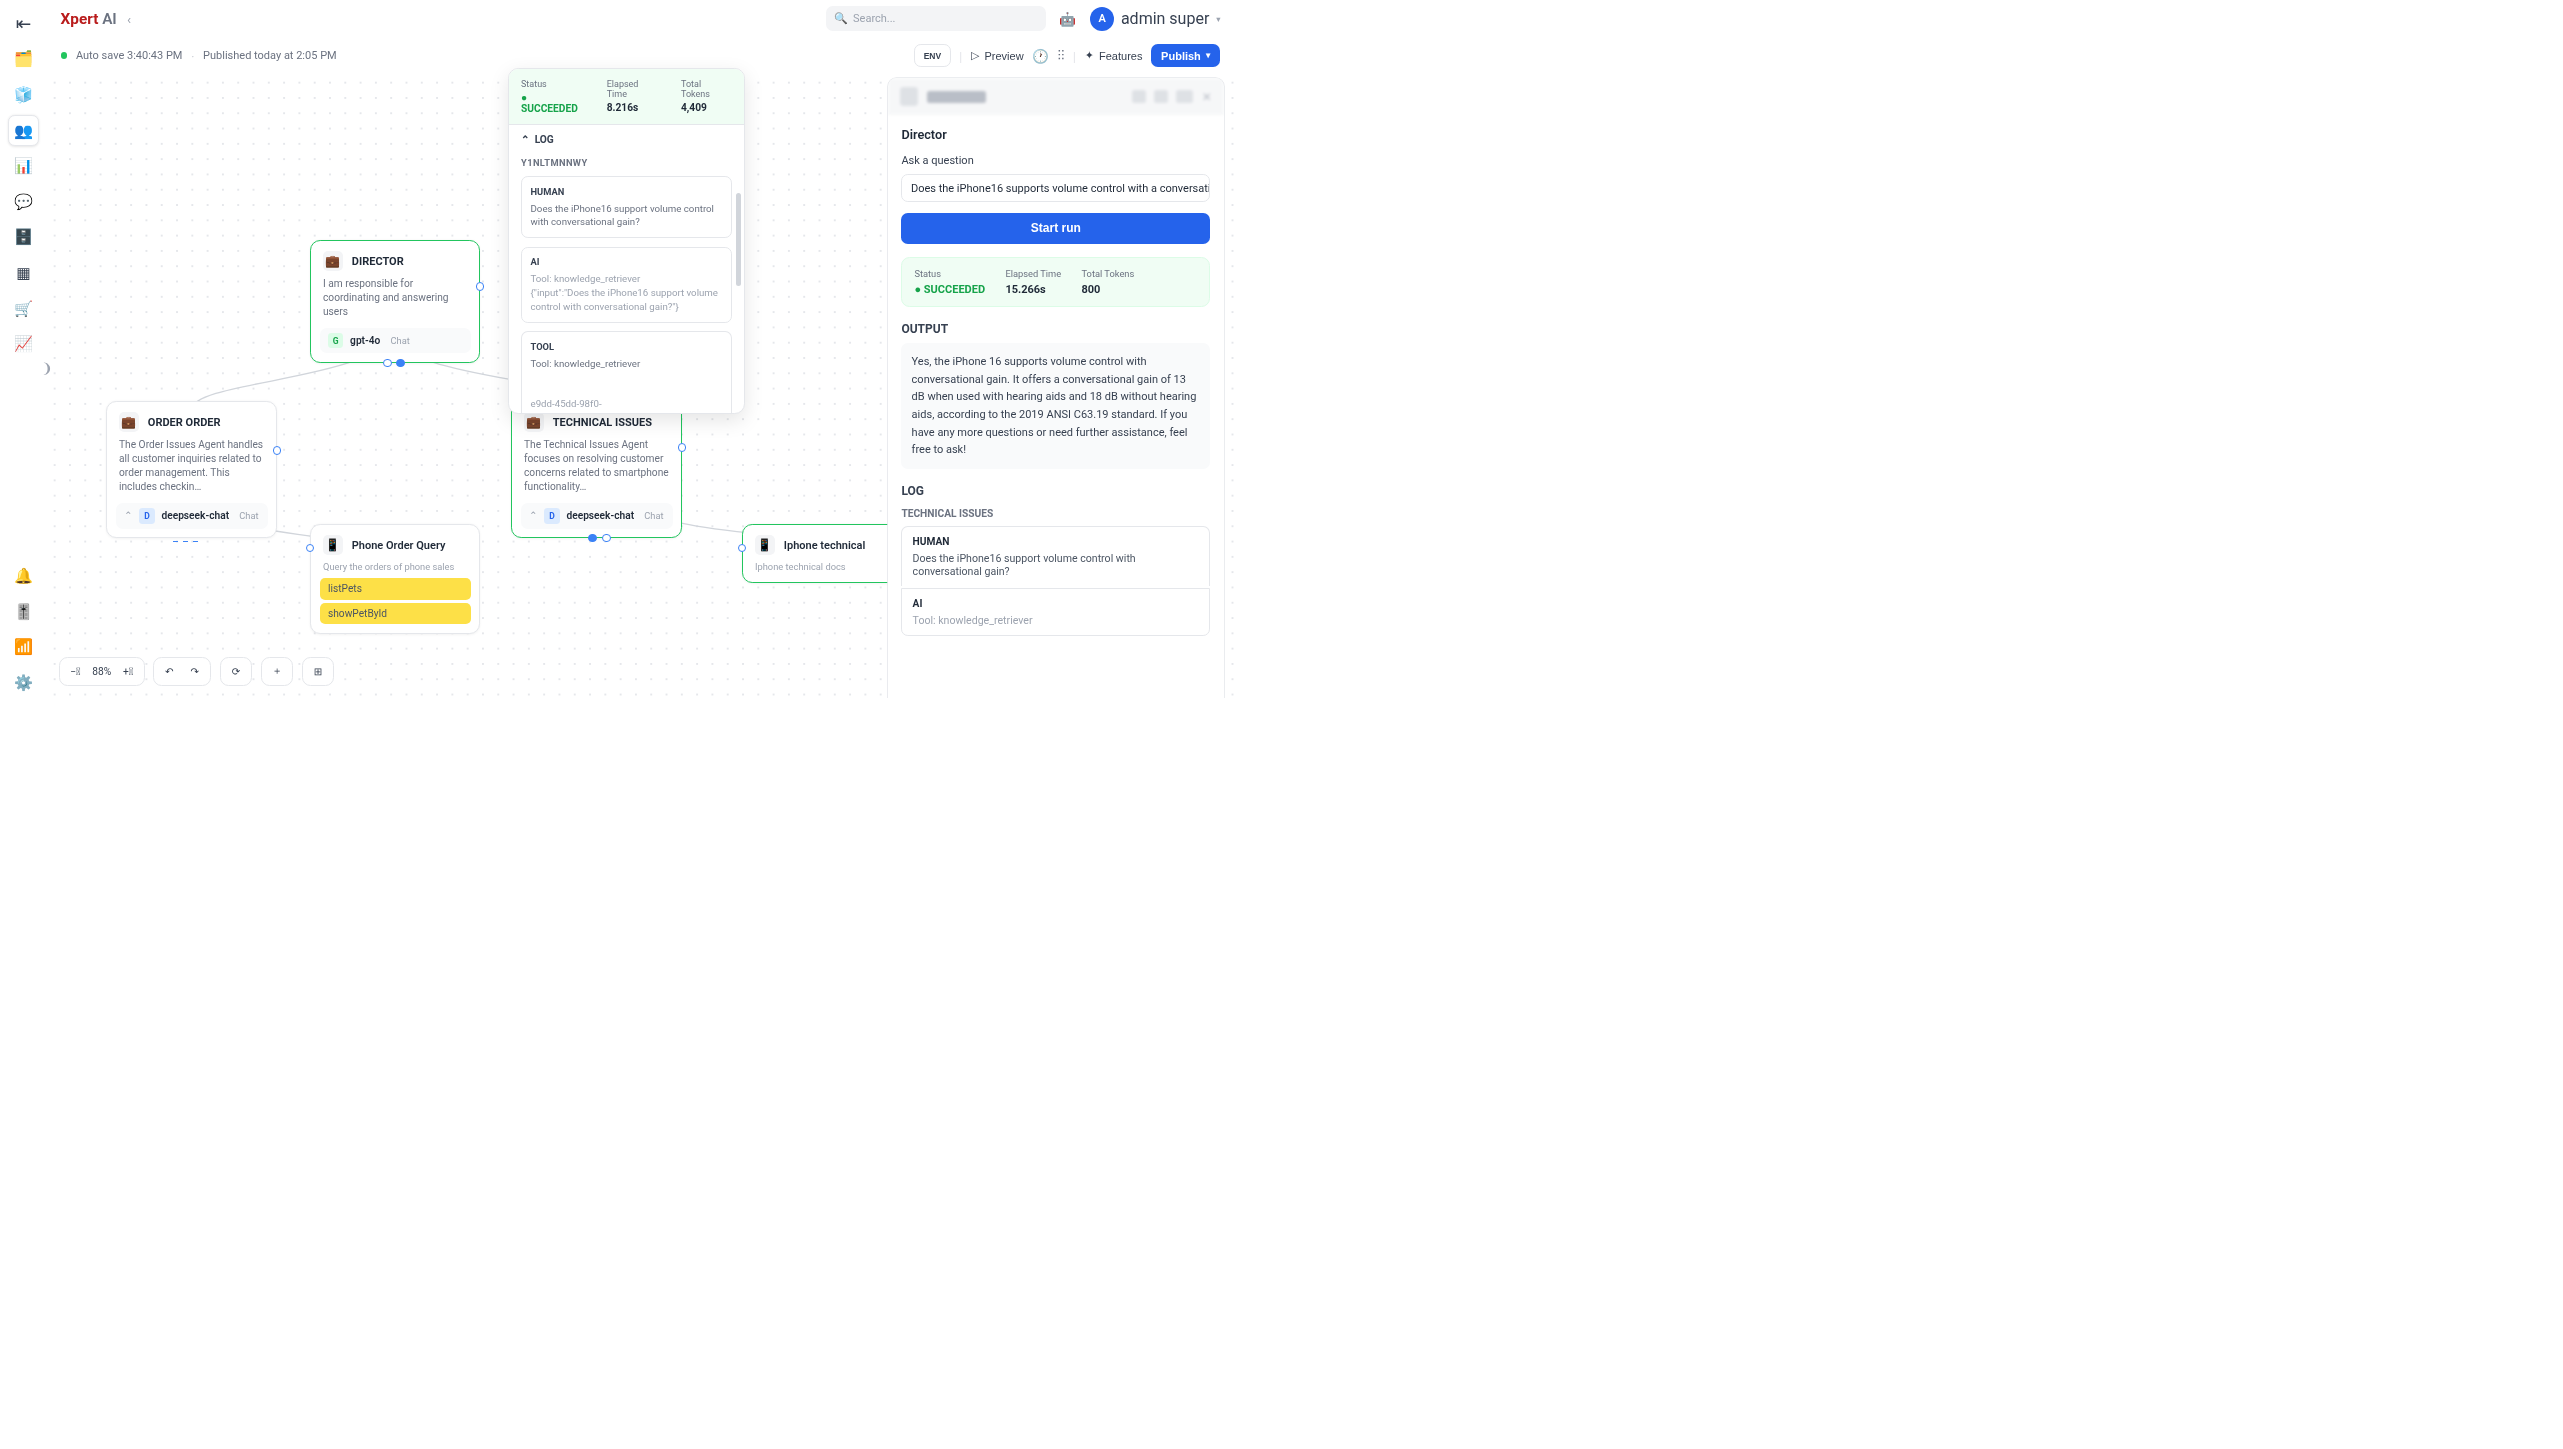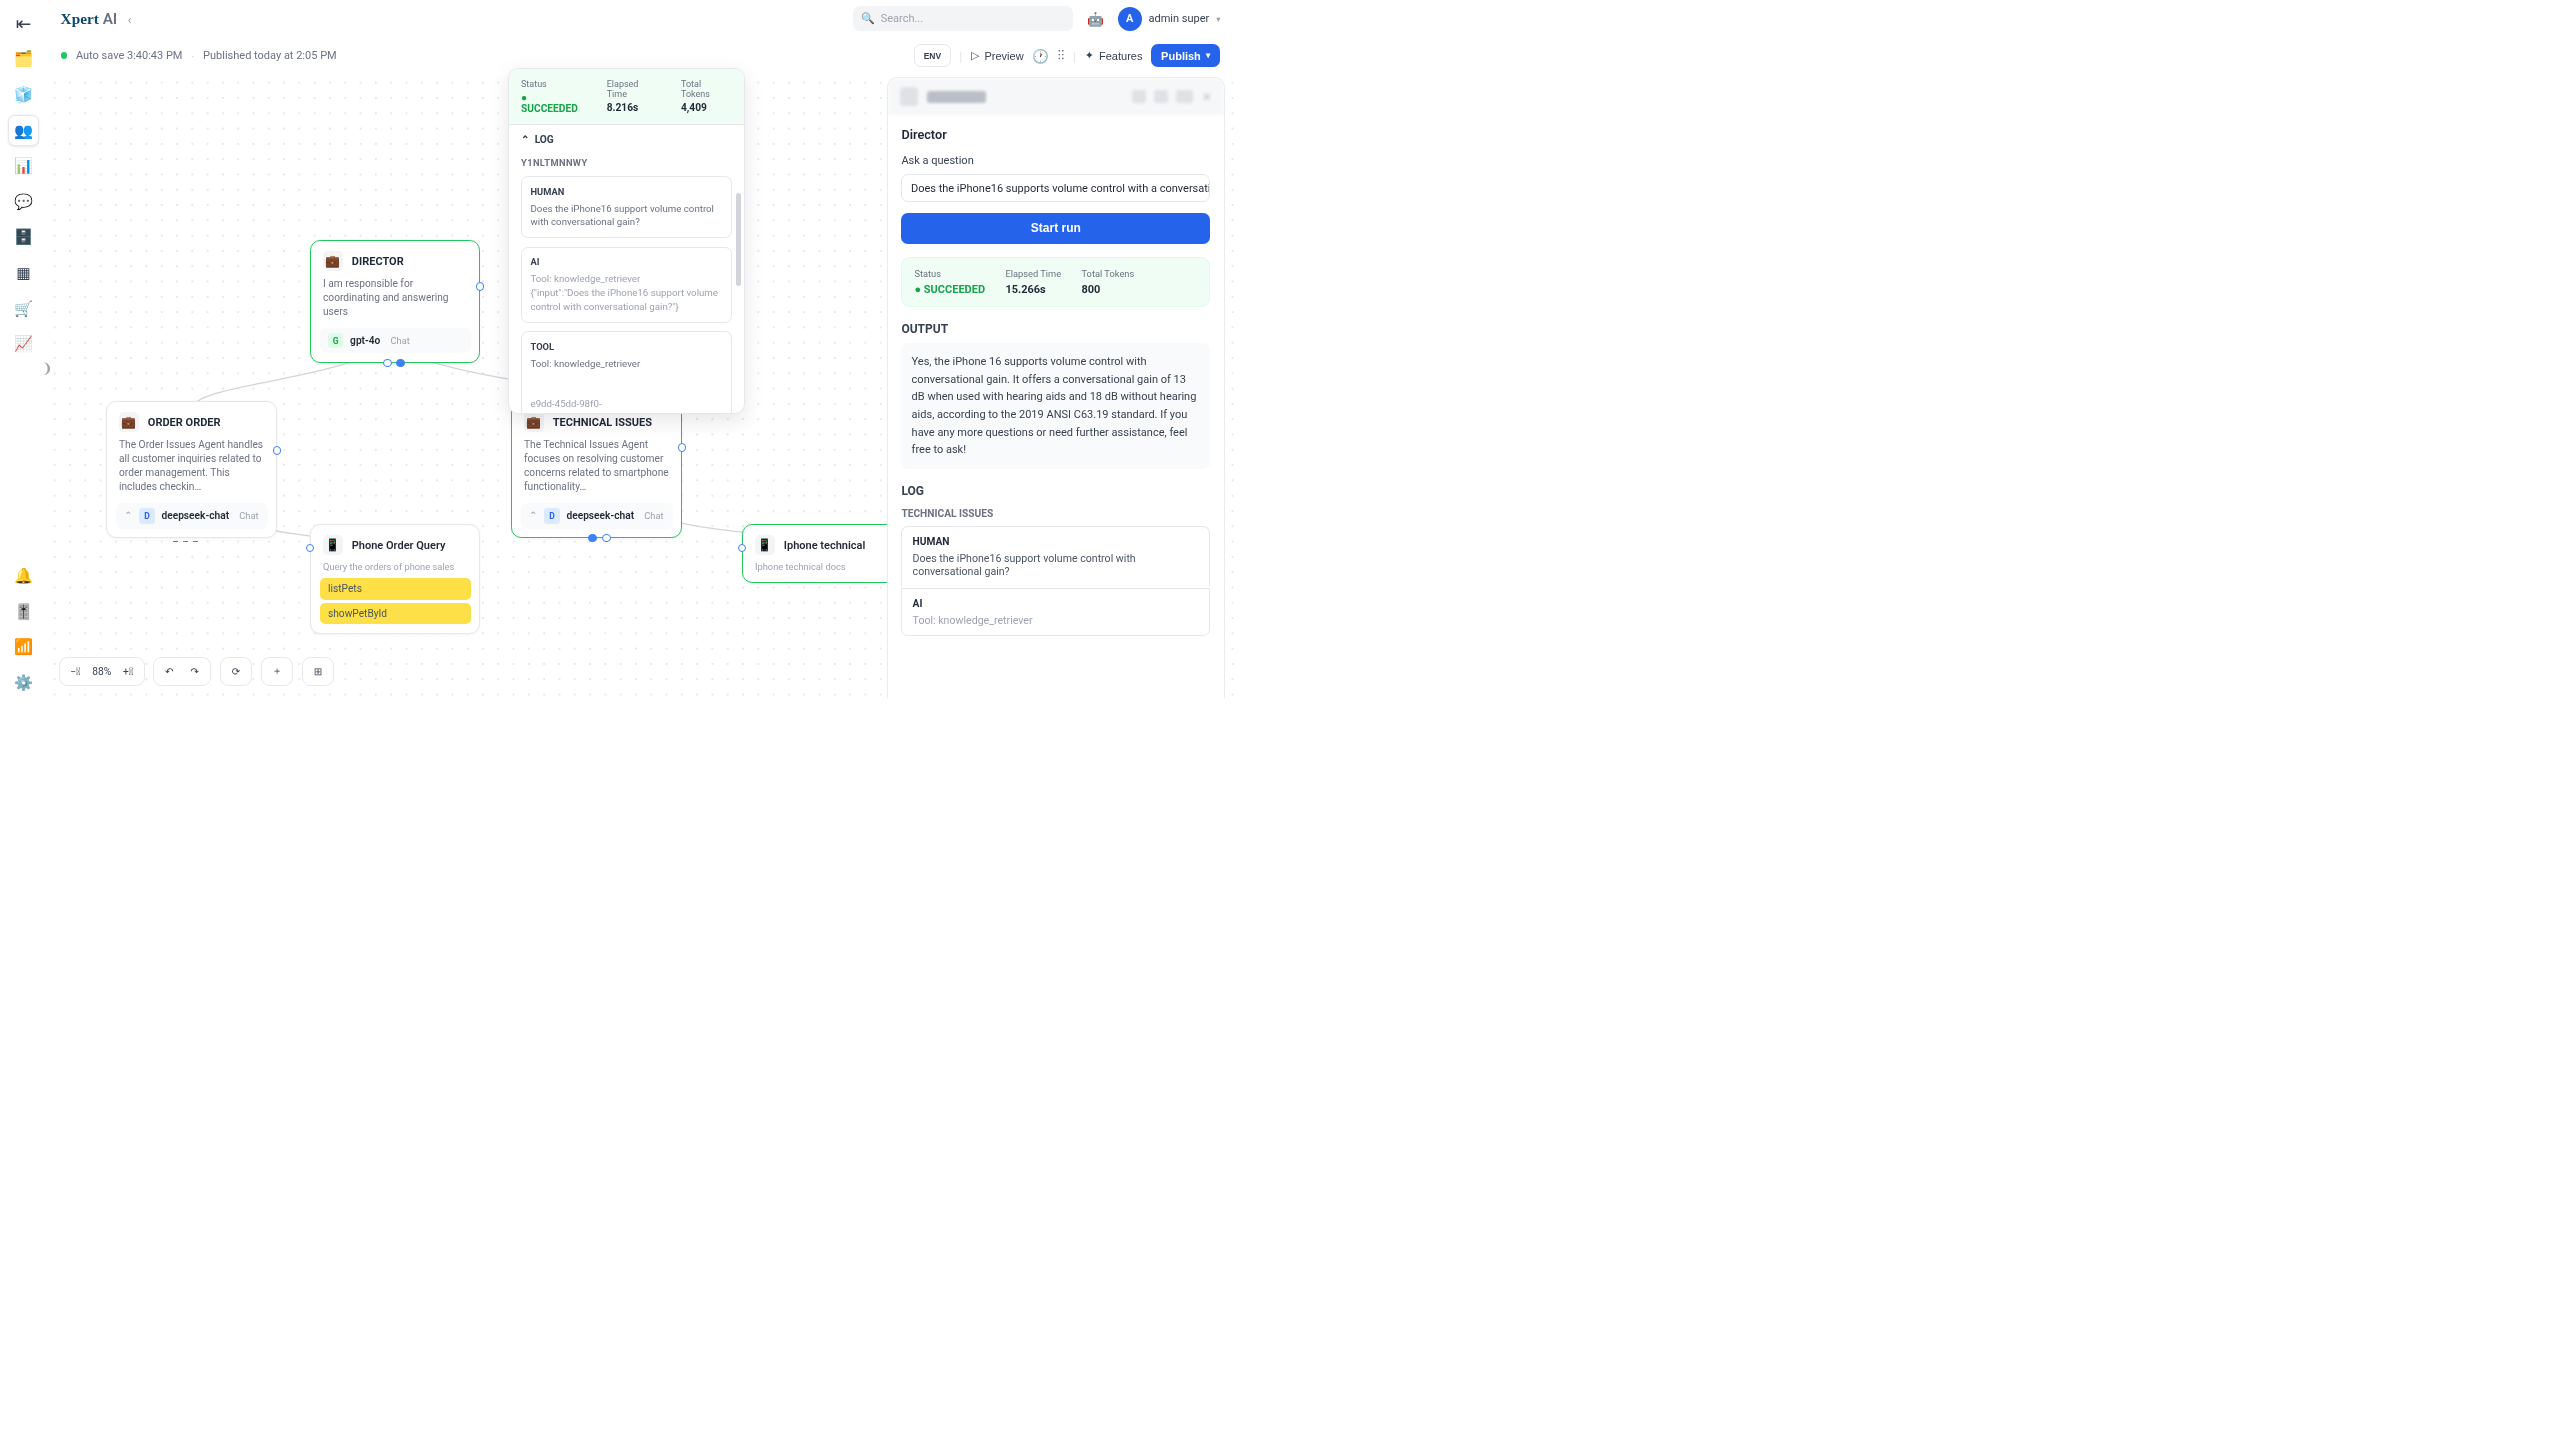--- a/index.html
+++ b/index.html
@@ -1,27 +1,27 @@
 <!DOCTYPE html>
 <html style="font-size:13.6px"><head>
 <meta charset="utf-8">
 <style>
 * { box-sizing: border-box; margin: 0; padding: 0; }
 body { font-family: -apple-system, BlinkMacSystemFont, "Segoe UI", Roboto, sans-serif; background: #fff; color: #1f2937; overflow: hidden; width: 1234px; height: 698px; position: relative; }
 
 
 .topbar { height: 37px; display: flex; align-items: center; padding: 0 13.6px; gap: 10.2px; position: absolute; top: 0; left: 47px; right: 0; }
 .logo { font-weight: 700; font-size: 15.3px; }
-.logo .x { color: #0c4a6e; font-family: Liberation Serif, serif; } .logo .ai { color: #6b7280; font-weight: 600; }
+.logo .x { color: #b91c1c; } .logo .ai { color: #6b7280; font-weight: 600; }
 .back-chevron { color: #9ca3af; font-size: 13.6px; cursor: pointer; }
 .search-box { margin-left: auto; background: #f3f4f6; border-radius: 6.8px; width: 220px; height: 25.4px; display: flex; align-items: center; padding: 0 8.5px; color: #9ca3af; font-size: 11px; gap: 5.1px; }
 .top-icon { width: 24px; height: 24px; display: flex; align-items: center; justify-content: center; color: #6b7280; cursor: pointer; font-size: 13.6px; }
 .avatar-pill { display: flex; align-items: center; gap: 6.8px; cursor: pointer; }
 .avatar { width: 24px; height: 24px; border-radius: 50%; background: #2563eb; color: #fff; display: flex; align-items: center; justify-content: center; font-size: 11px; font-weight: 600; }
-.username { font-size: 11px; color: #374151; }
+.username { font-size: 16px; color: #374151; }
 
 
 .leftrail { position: absolute; left: 0; top: 0; bottom: 0; width: 47px; background: #fff; display: flex; flex-direction: column; align-items: center; padding-top: 8.5px; gap: 5.1px; }
 .rail-icon { width: 30.5px; height: 30.5px; display: flex; align-items: center; justify-content: center; color: #374151; cursor: pointer; border-radius: 6.8px; font-size: 15.3px; }
 .rail-icon.active { background: #fff; box-shadow: 0 0.8px 2.5px rgba(0,0,0,0.1); border: 0.8px solid #e5e7eb; }
 .rail-spacer { flex: 1; }
 .rail-handle { position: absolute; left: 41px; top: 356px; width: 12px; height: 24px; display:flex; align-items:center; justify-content:center; color:#9ca3af; font-size:13.6px; }
 
 
 .toolbar { position: absolute; top: 37px; left: 47px; right: 0; height: 37px; display: flex; align-items: center; padding: 0 13.6px; gap: 8.5px; }

